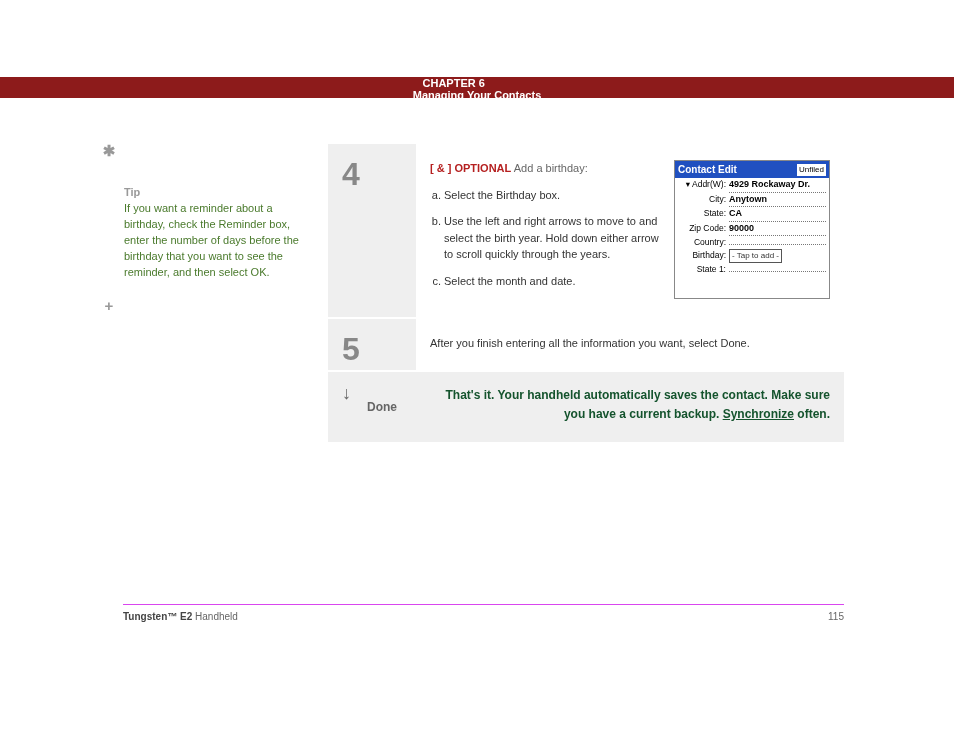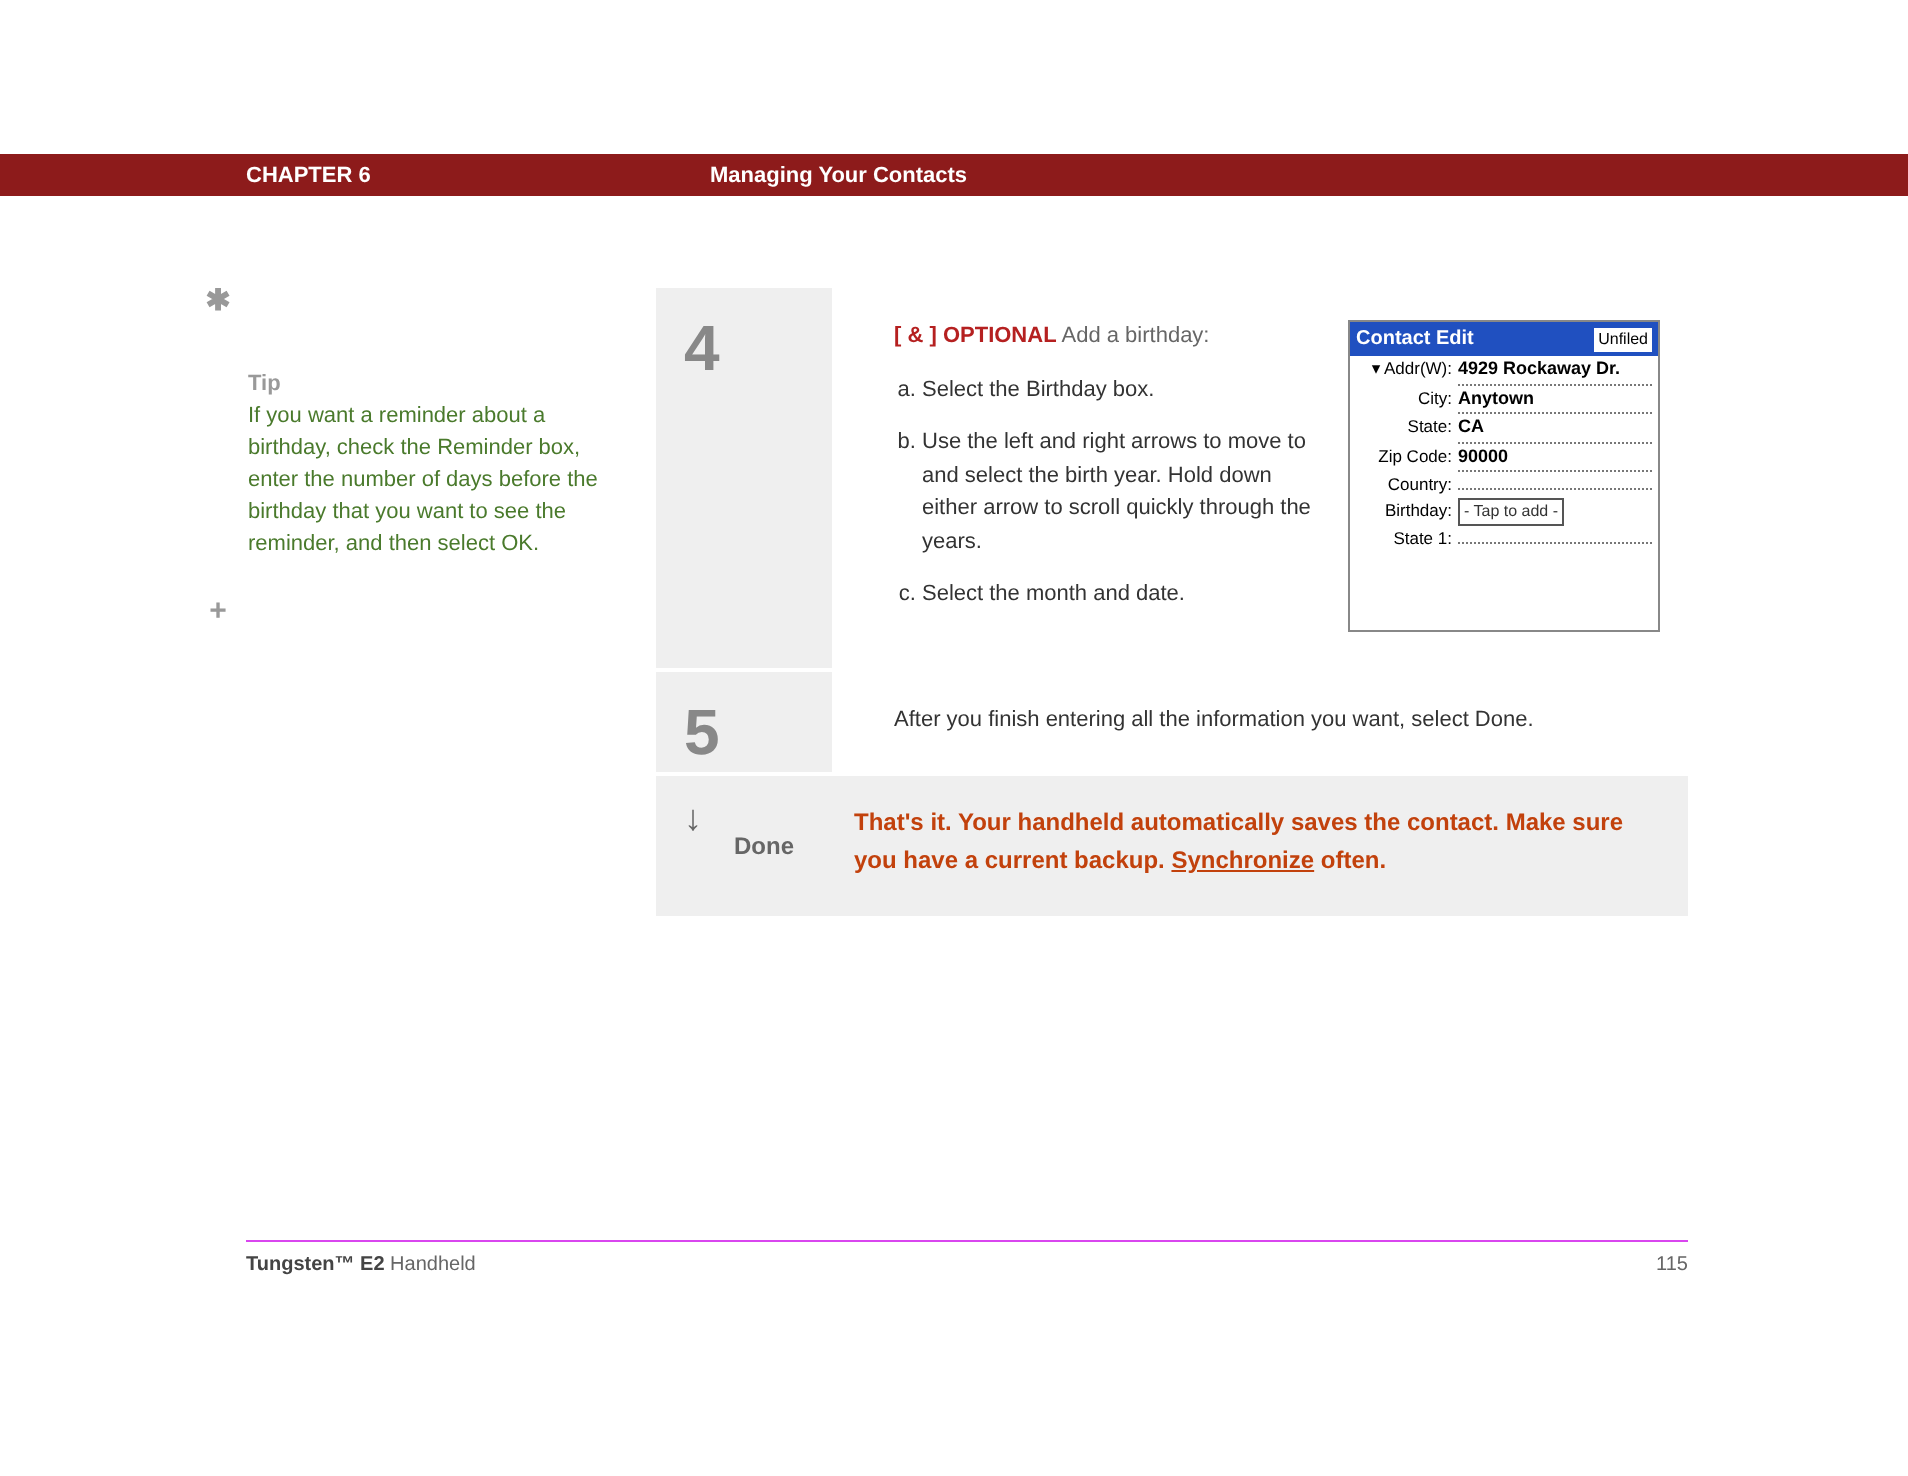--- a/index.html
+++ b/index.html
@@ -13,20 +13,21 @@
   }
   .redbar {
     background: #8d1b1b;
     color: #fff;
     height: 21px;
     margin-top: 77px;
     display: flex;
     align-items: center;
     font-weight: bold;
     font-size: 11px;
+    flex-direction: column;
   }
   .redbar .chapter { margin-left: 123px; width: 232px; }
   .page {
     margin: 46px 110px 0 100px;
     display: flex;
     gap: 28px;
   }
   .sidebar { width: 200px; flex-shrink: 0; }
   .tip-icon { color: #999; font-weight: bold; font-size: 15px; float: left; width: 18px; text-align: center; line-height: 14px; }
   .tip-block { margin-bottom: 18px; overflow: hidden; }
@@ -51,21 +52,21 @@
   }
   .step-body {
     background: #fff;
     flex: 1;
     padding: 16px 14px 18px 14px;
     font-size: 11px;
     line-height: 1.5;
     display: flex;
     gap: 14px;
   }
-  .step-text { flex: 1; margin-left: 17px; }
+  .step-text { flex: 1; }
   .optional-tag { color: #b52020; font-weight: bold; font-size: 11px; }
   .optional-tag2 { color: #b52020; font-weight: bold; font-size: 11px; }
   .sub { color: #666; }
   .sublist { margin: 10px 0 0 0; padding-left: 14px; }
   .sublist li { margin-bottom: 10px; list-style-type: lower-alpha; }
 
   .screenshot {
     border: 1px solid #888;
     width: 154px;
     flex-shrink: 0;
@@ -92,21 +93,21 @@
   .tap-add { border: 1px solid #555; font-size: 8px; padding: 0 2px; display: inline-block; font-weight: normal; }
 
   .done-row {
     display: flex;
     padding: 14px 14px 18px 14px;
     gap: 16px;
     font-size: 12px;
   }
   .done-icon { color: #666; font-size: 18px; font-weight: bold; line-height: 14px; }
   .done-label { color: #666; font-weight: bold; width: 44px; margin-top: 14px; }
-  .done-text { color: #c2410c; font-weight: bold; line-height: 1.6; flex: 1; }
+  .done-text { color: #14532d; font-weight: bold; line-height: 1.6; flex: 1; text-align: right; }
   .done-text .syn { text-decoration: underline; }
 
   .footer {
     border-top: 1px solid #d946ef;
     margin: 160px 110px 0 123px;
     padding-top: 6px;
     display: flex;
     justify-content: space-between;
     font-size: 10px;
     color: #666;

